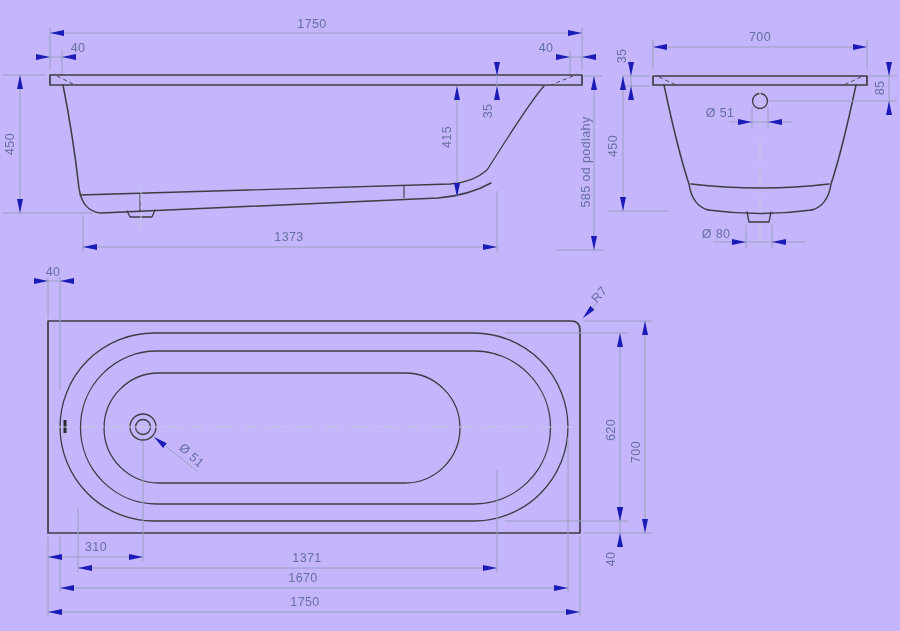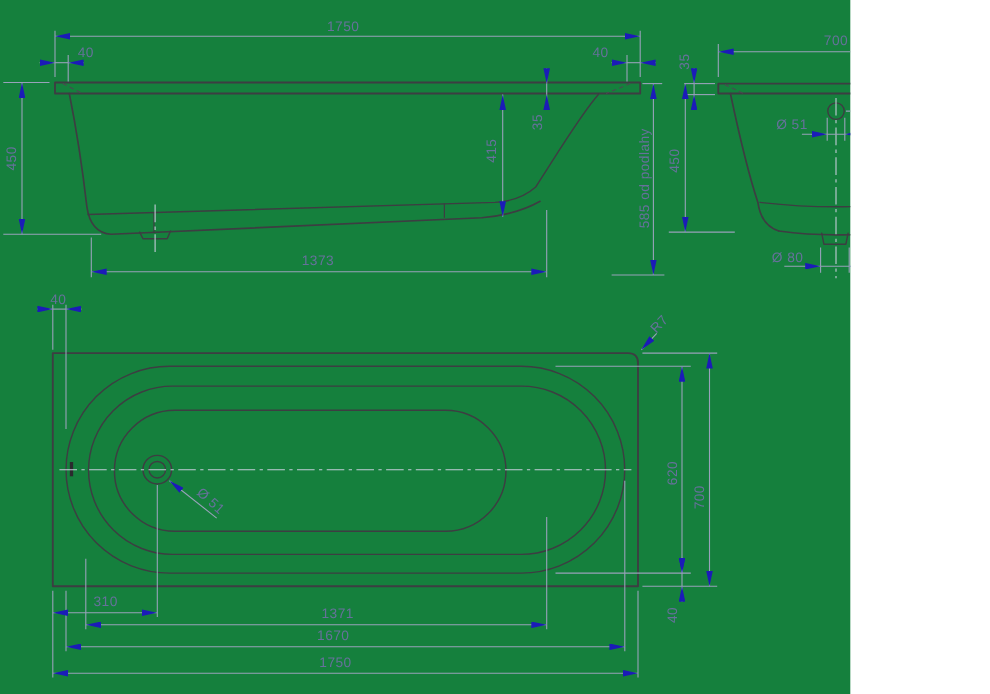--- a/index.html
+++ b/index.html
@@ -1,16 +1,16 @@
 <!DOCTYPE html>
 <html><head>
 <meta charset="utf-8">
 <style>
   html,body { margin:0; padding:0; background:#ffffff; }
-  .stage { width:773px; height:631px; position:relative; background:#15803d; overflow:hidden; }
+  .stage { width:900px; height:631px; position:relative; background:#c4b5fd; overflow:hidden; }
   svg { display:block; }
   .outline  { stroke:#3d3d42; stroke-width:1.5; fill:none; stroke-linecap:round; stroke-linejoin:round; }
   .outline2 { stroke:#3d3d42; stroke-width:1.3; fill:none; stroke-linecap:round; stroke-linejoin:round; }
   .thick    { stroke-width:1.7; }
   .hiddenE  { stroke:#4a4a50; stroke-width:1; stroke-dasharray:4 3; fill:none; }
   .dim      { stroke:#98a2ba; stroke-width:1; fill:none; }
   .center   { stroke:#c4cbd9; stroke-width:1; stroke-dasharray:16 4 3 4; fill:none; }
   .tick     { stroke:#3d3d42; stroke-width:1.1; fill:none; }
   .ovtick   { stroke:#2a2a2e; stroke-width:3; fill:none; }
   text { font-family:"Liberation Sans", sans-serif; font-size:12.5px; fill:#66719b;

